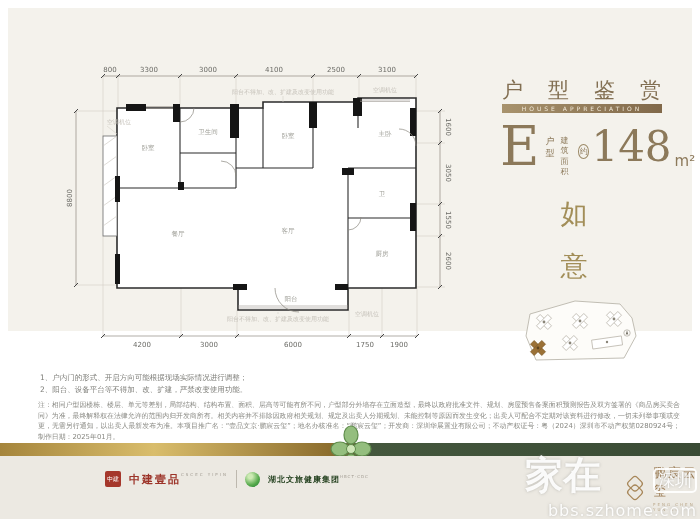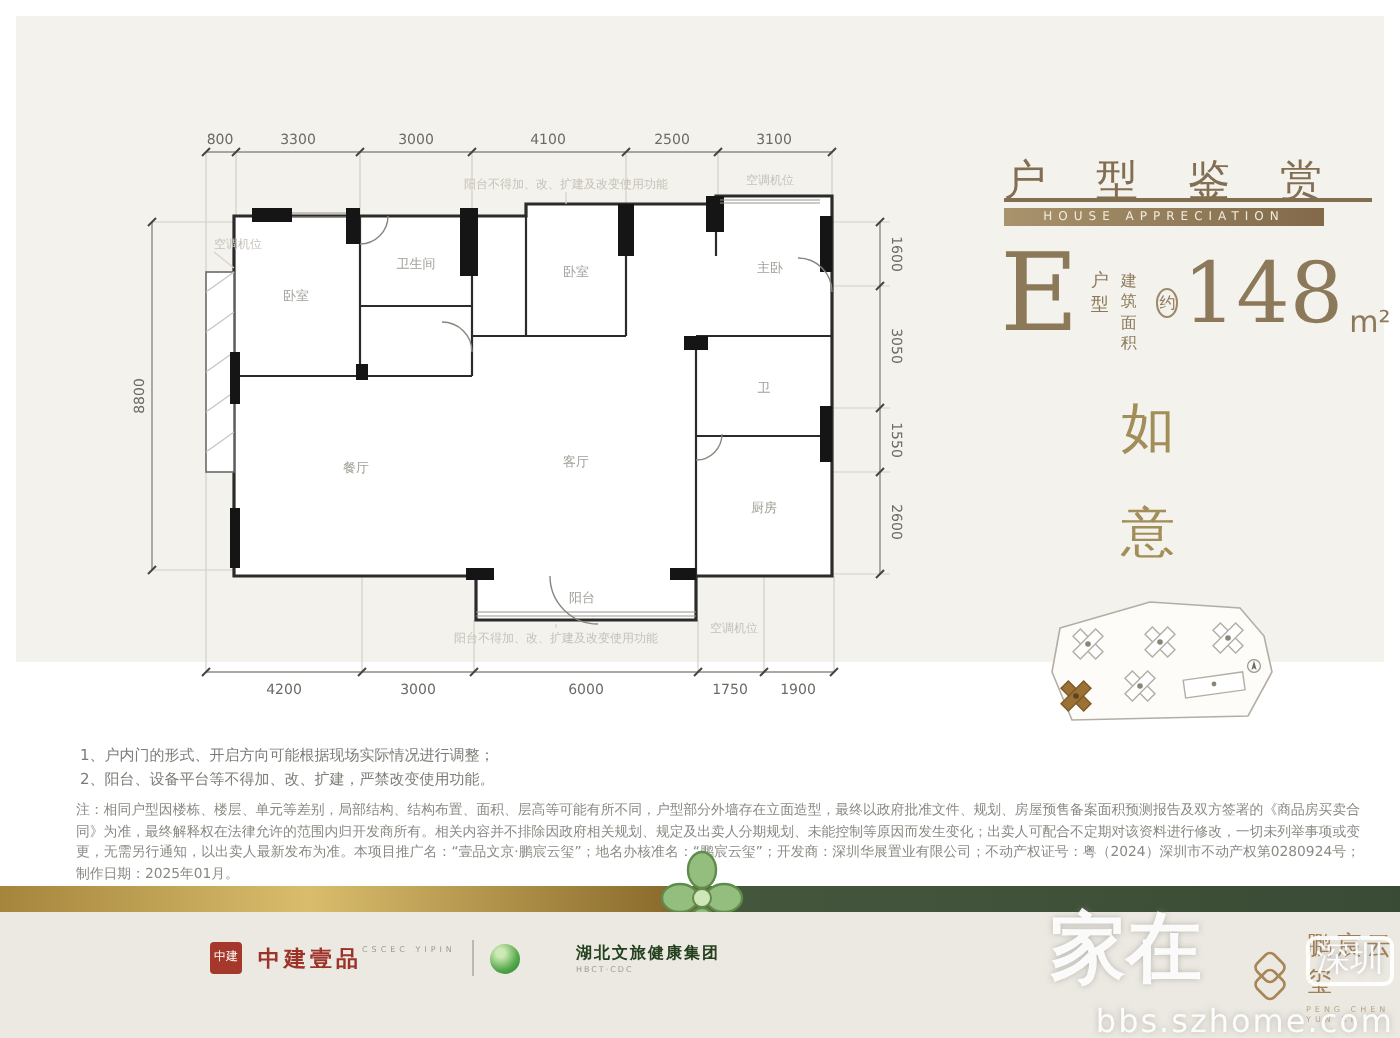--- a/index.html
+++ b/index.html
@@ -3,21 +3,21 @@
 <meta charset="utf-8">
 <style>
   html,body{margin:0;padding:0;}
   body{width:700px;height:519px;position:relative;overflow:hidden;background:#ffffff;
        font-family:"DejaVu Sans","Liberation Sans",sans-serif;}
   .card{position:absolute;left:8px;top:8px;width:684px;height:323px;background:#f4f2ec;}
   
   .plan-svg{position:absolute;left:25px;top:50px;width:445px;height:310px;}
   
   .title-cn{position:absolute;left:494px;top:68px;width:190px;font-family:"DejaVu Serif","Liberation Serif",serif;
-            font-size:21px;color:#826f52;letter-spacing:25px;white-space:nowrap;text-decoration:underline;}
+            font-size:21px;color:#826f52;letter-spacing:25px;white-space:nowrap;}
   .title-bar{position:absolute;left:494px;top:96px;width:160px;height:9px;
              background:linear-gradient(90deg,#a8936d,#81694a);display:flex;align-items:center;justify-content:center;}
   .title-bar span{font-size:6px;color:#f2ead9;letter-spacing:3px;line-height:1;}
   .unit-row{position:absolute;left:492px;top:112px;display:flex;align-items:flex-start;color:#8c795a;}
   .unit-letter{font-family:"DejaVu Serif","Liberation Serif",serif;font-size:54px;line-height:1;color:#8c795a;}
   .stack{display:flex;flex-direction:column;justify-content:center;margin-left:6px;margin-top:16px;}
   .stack span{font-size:9px;line-height:1.3;color:#8c795a;}
   .stack.small span{font-size:8px;}
   .approx{width:13px;height:13px;border:1px solid #9c8a68;border-radius:50%;font-size:8px;color:#8c795a;
           display:flex;align-items:center;justify-content:center;margin:24px 2px 0 6px;}
@@ -41,21 +41,21 @@
   .footer{position:absolute;left:0;top:456px;width:700px;height:63px;background:#ece9e2;}
   .logos{position:absolute;left:105px;top:14px;display:flex;align-items:center;gap:8px;}
   .seal{width:16px;height:16px;background:#a5372b;color:#fff;font-size:6px;line-height:8px;
         display:flex;align-items:center;justify-content:center;text-align:center;border-radius:2px;}
   .logo1-text{display:flex;}
   .logo1-name{font-size:11px;font-weight:bold;color:#9c3328;letter-spacing:2px;}
   .logo1-sub{font-size:4px;color:#a09a90;letter-spacing:2px;}
   .logo-div{width:1px;height:18px;background:#bdb8ae;}
   .greenball{width:15px;height:15px;border-radius:50%;
              background:radial-gradient(circle at 35% 30%,#cdeab4 15%,#55a94b 60%,#1f7a35);}
-  .logo2-text{display:flex;flex-direction:column;margin-left:20px;}
+  .logo2-text{display:flex;flex-direction:row;}
   .logo2-name{font-size:8px;font-weight:bold;color:#24411f;letter-spacing:1px;}
   .logo2-sub{font-size:4px;color:#a09a90;letter-spacing:1px;}
   .brand{position:absolute;left:622px;top:8px;display:flex;align-items:center;gap:5px;opacity:.9;}
   .brand svg{flex:none;}
   .brand-text{display:flex;flex-direction:column;}
   .brand-name{font-size:13px;color:#96744a;letter-spacing:2px;font-family:"DejaVu Serif","Liberation Serif",serif;}
   .brand-sub{font-size:4px;color:#b4a080;letter-spacing:2px;margin-top:2px;}
   
   .watermark{position:absolute;right:3px;bottom:0;text-align:right;color:rgba(255,255,255,.92);
              text-shadow:0 0 3px rgba(140,140,135,.55);line-height:1;}

